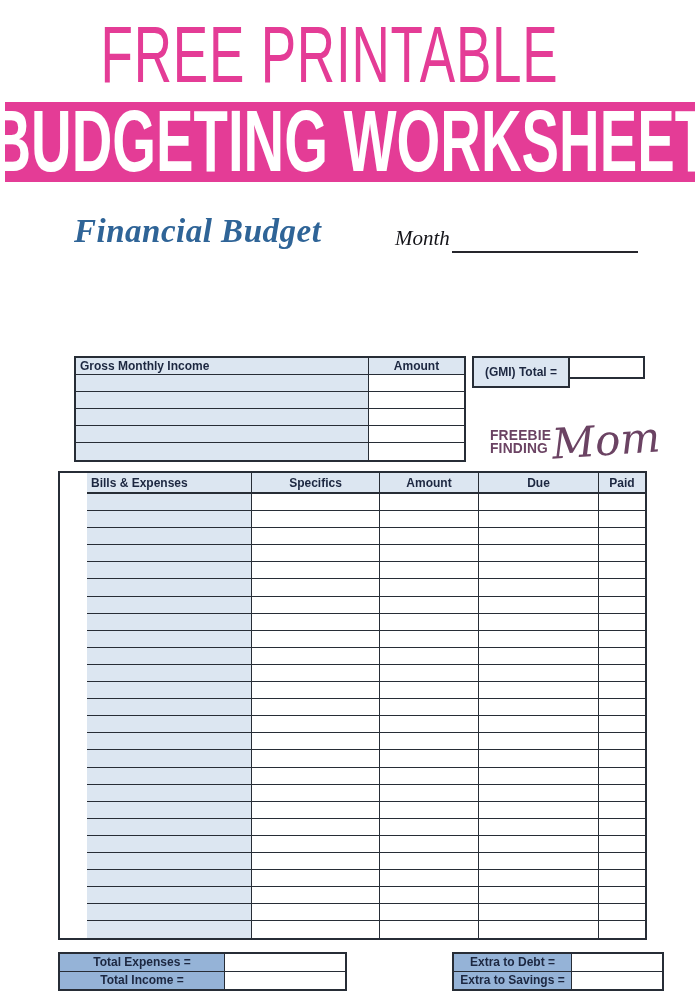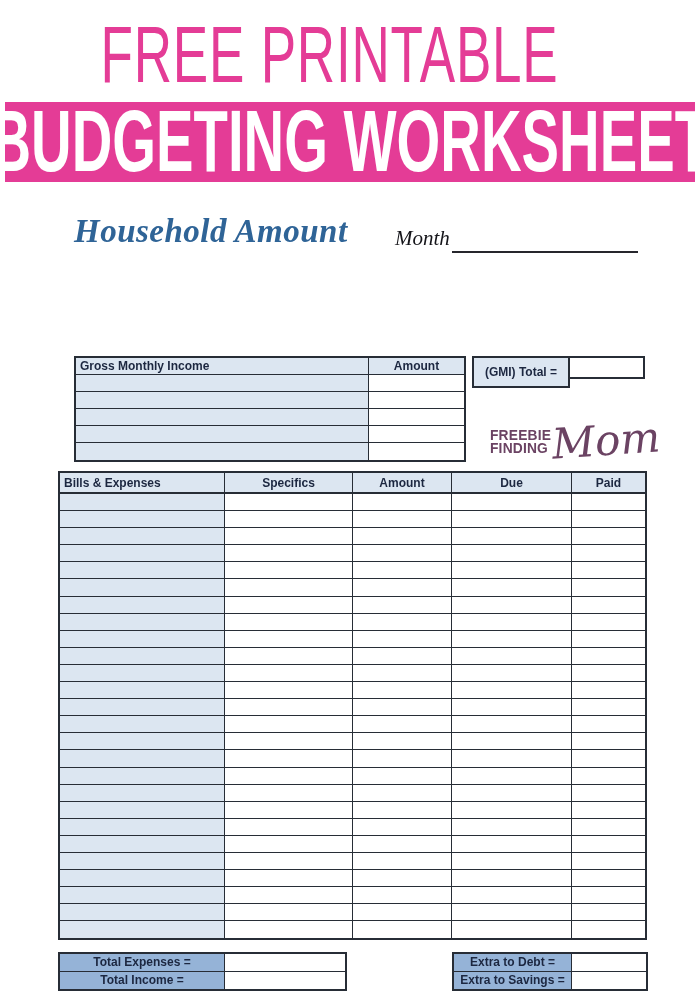--- a/index.html
+++ b/index.html
@@ -101,49 +101,49 @@
   .logo-script{
     font-family:"DejaVu Serif", serif; font-style:italic; font-size:42px;
     line-height:1; margin-left:-4px; transform:rotate(-4deg);
   }
 
   
   .bills{
     position:absolute; left:58px; top:471px; width:589px;
     border:2px solid var(--border); background:#fff;
   }
-  .bills .t-row{ grid-template-columns:165px 128px 99px 120px 1fr; }
+  .bills .t-row{ grid-template-columns:165px 128px 99px 120px 1fr;margin-left:27px; }
   .bills .header-row{ height:21px; border-bottom:2px solid var(--border); }
   .bills .bills-row{ height:17.1px; }
 
   
   .totals-left{
     position:absolute; left:58px; top:952px; width:289px;
     border:2px solid var(--border); background:#fff;
   }
   .totals-left .t-row{ grid-template-columns:165px 1fr; height:17.5px; }
   .totals-right{
-    position:absolute; left:452px; top:952px; width:196px;
+    position:absolute; left:452px; top:952px; width:212px;
     border:2px solid var(--border); background:#fff;
   }
   .totals-right .t-row{ grid-template-columns:118px 1fr; height:17.5px; }
 </style>
 </head>
 <body>
 
 <div class="page">
 
   <div class="free-title">
     <span class="stretch">FREE PRINTABLE</span>
   </div>
   <div class="banner">
     <span class="stretch">BUDGETING WORKSHEET</span>
   </div>
 
-  <div class="hb-title">Household Amount</div>
+  <div class="hb-title">Financial Budget</div>
   <div class="month-label">Month</div>
   <div class="month-line"></div>
 
 
   <div class="income">
     <div class="income-main">
       <div class="t-row header-row">
         <div class="cell shaded label-left">Gross Monthly Income</div>
         <div class="cell shaded">Amount</div>
       </div>

